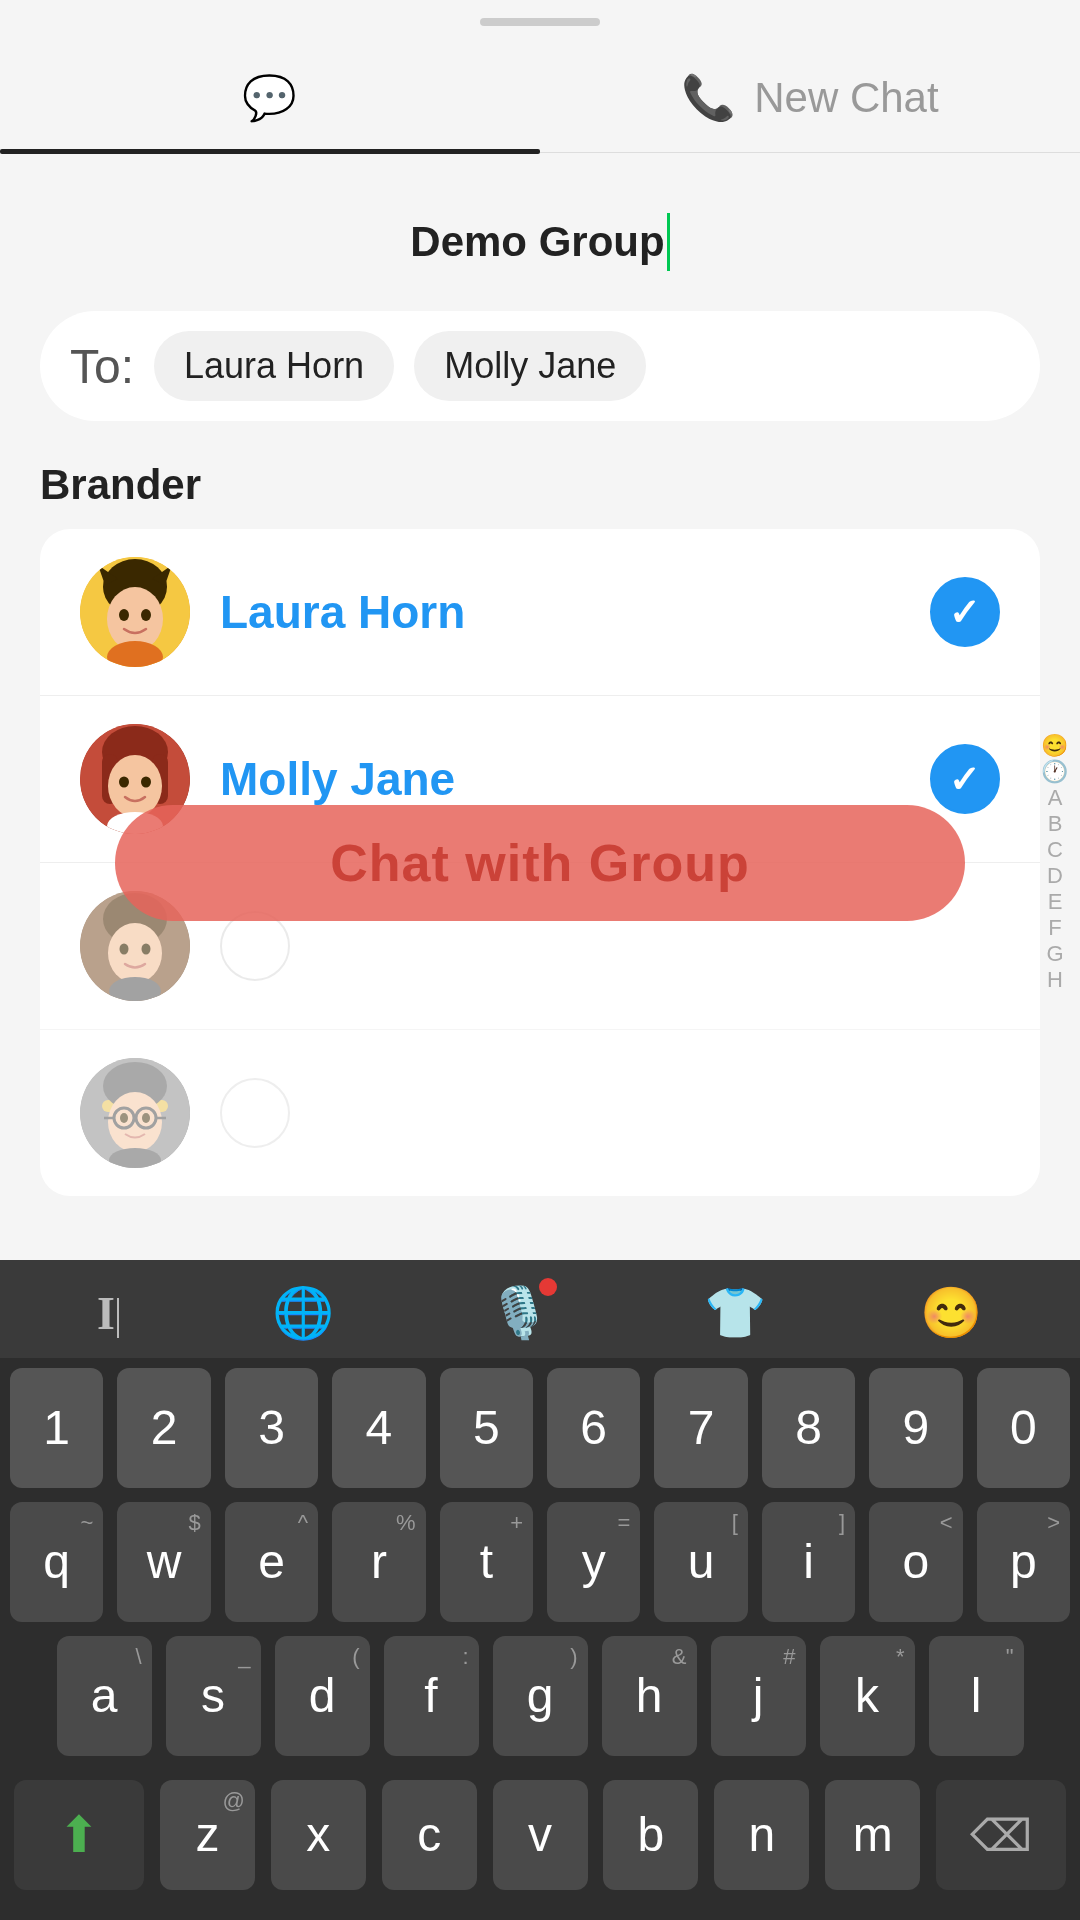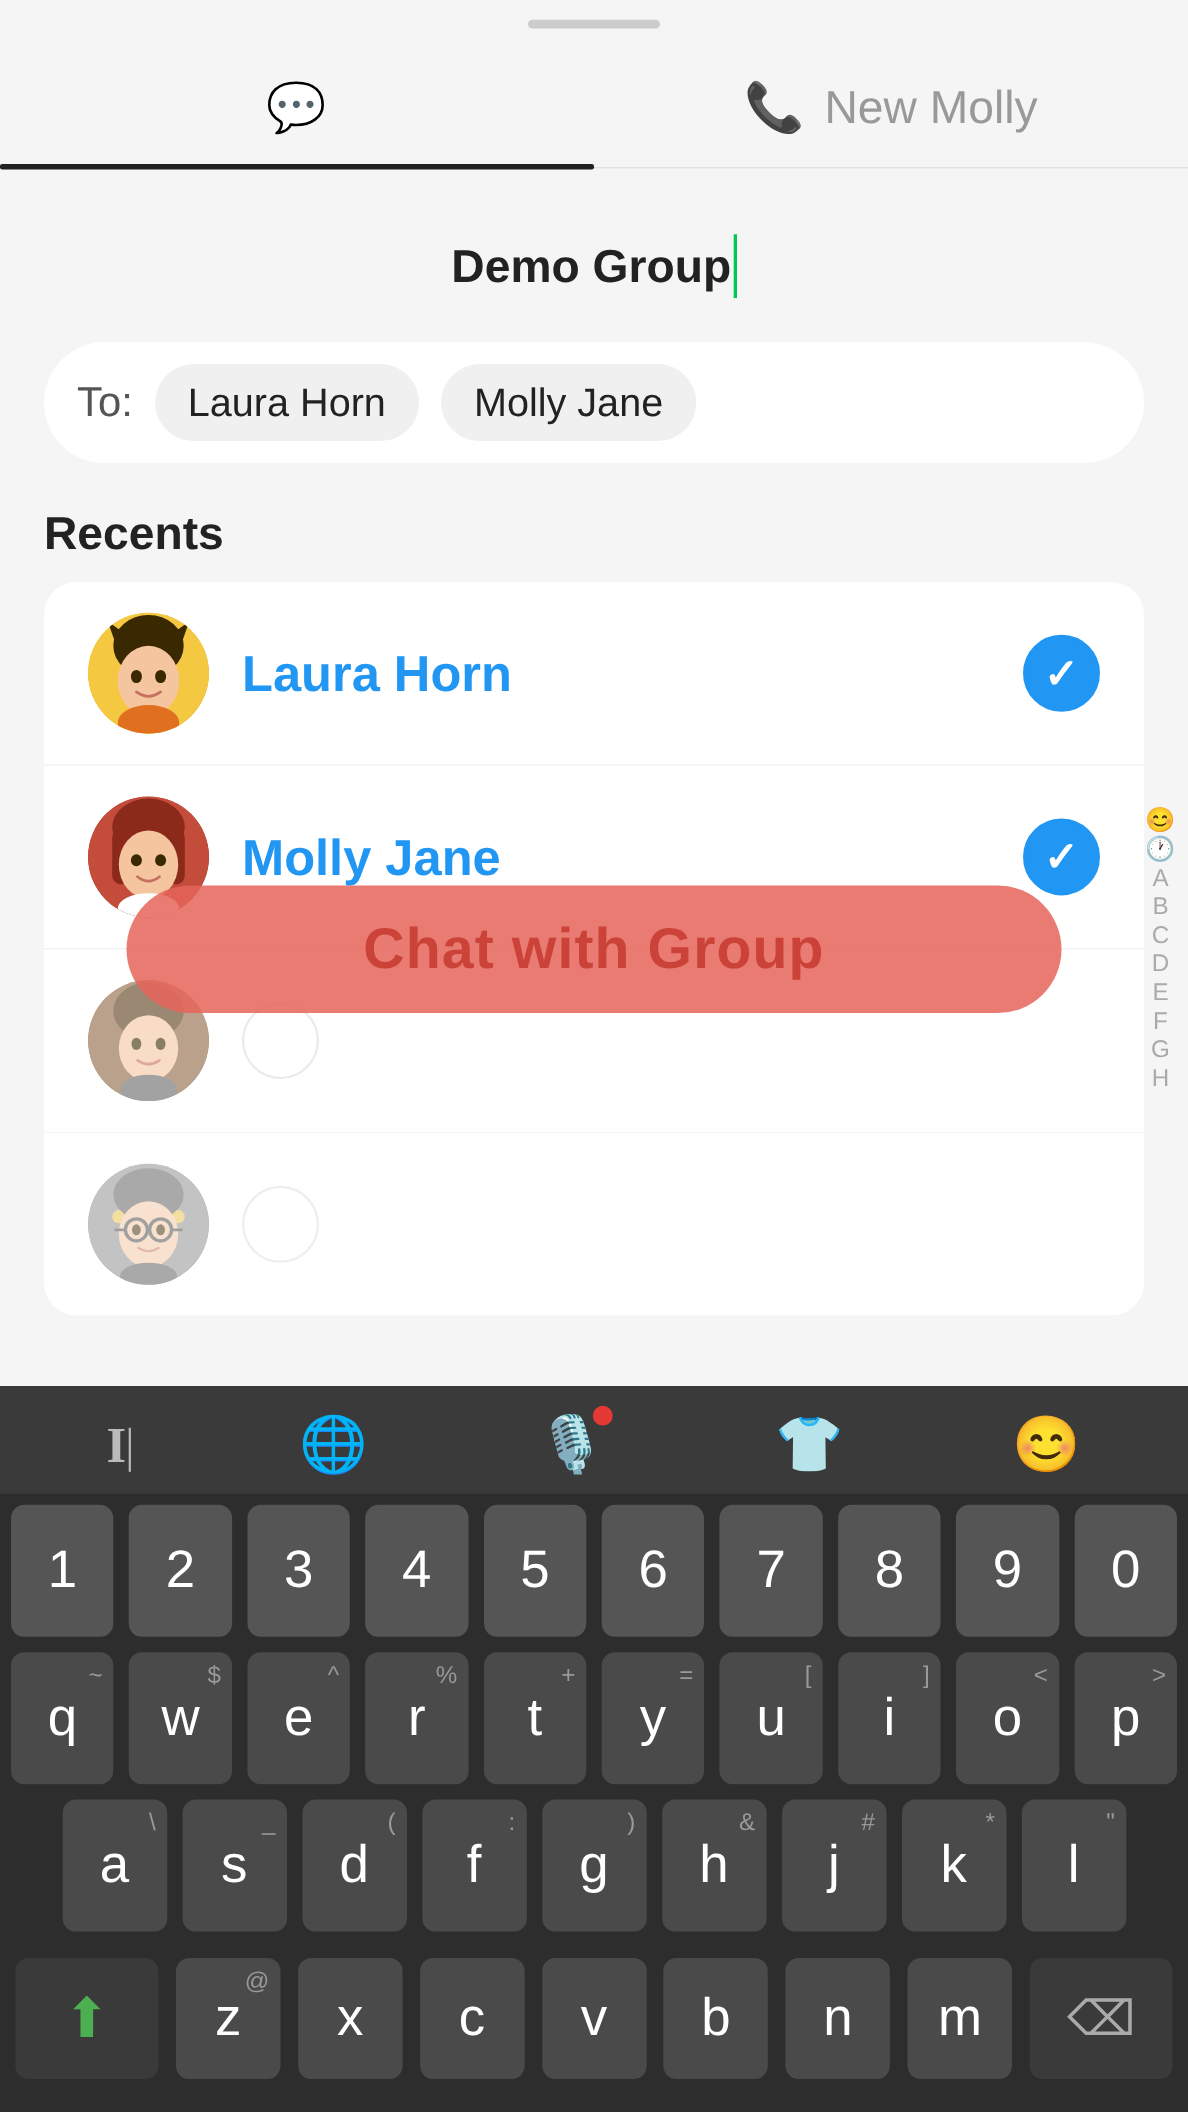--- a/index.html
+++ b/index.html
@@ -80,21 +80,21 @@
       display: flex;
       align-items: center;
       margin: 0 40px 40px;
       background: white;
       border-radius: 60px;
       padding: 20px 30px;
       gap: 20px;
       flex-wrap: wrap;
     }
     .to-label {
-      font-size: 38px;
+      font-size: 48px;
       color: #555;
       font-weight: 500;
     }
     .recipient-chip {
       background: #f0f0f0;
       border-radius: 40px;
       padding: 14px 30px;
       font-size: 36px;
       color: #222;
       font-weight: 400;
@@ -332,38 +332,38 @@
 <body>
 
 <div class="drag-handle"></div>
 
 <div class="tab-bar">
   <div class="tab active">
     <span class="tab-icon">💬</span>
   </div>
   <div class="tab">
     <span class="tab-icon">📞</span>
-    <span>New Molly</span>
+    <span>New Chat</span>
   </div>
 </div>
 
 <div class="group-name-section">
   <div style="display:flex;align-items:center;">
     <span style="font-size:42px;font-weight:700;color:#222;">Demo Group</span>
     <span class="cursor-blink"></span>
   </div>
 </div>
 
 <div class="to-section">
   <span class="to-label">To:</span>
   <div class="recipient-chip">Laura Horn</div>
   <div class="recipient-chip">Molly Jane</div>
 </div>
 
-<div class="recents-label">Recents</div>
+<div class="recents-label">Brander</div>
 
 <div style="position:relative;">
   <div class="contacts-card">
 
     <div class="contact-row">
       <div class="avatar avatar-laura">
 
         <svg width="110" height="110" viewBox="0 0 110 110" xmlns="http://www.w3.org/2000/svg">
           <circle cx="55" cy="55" r="55" fill="#f5c842"></circle>
 

